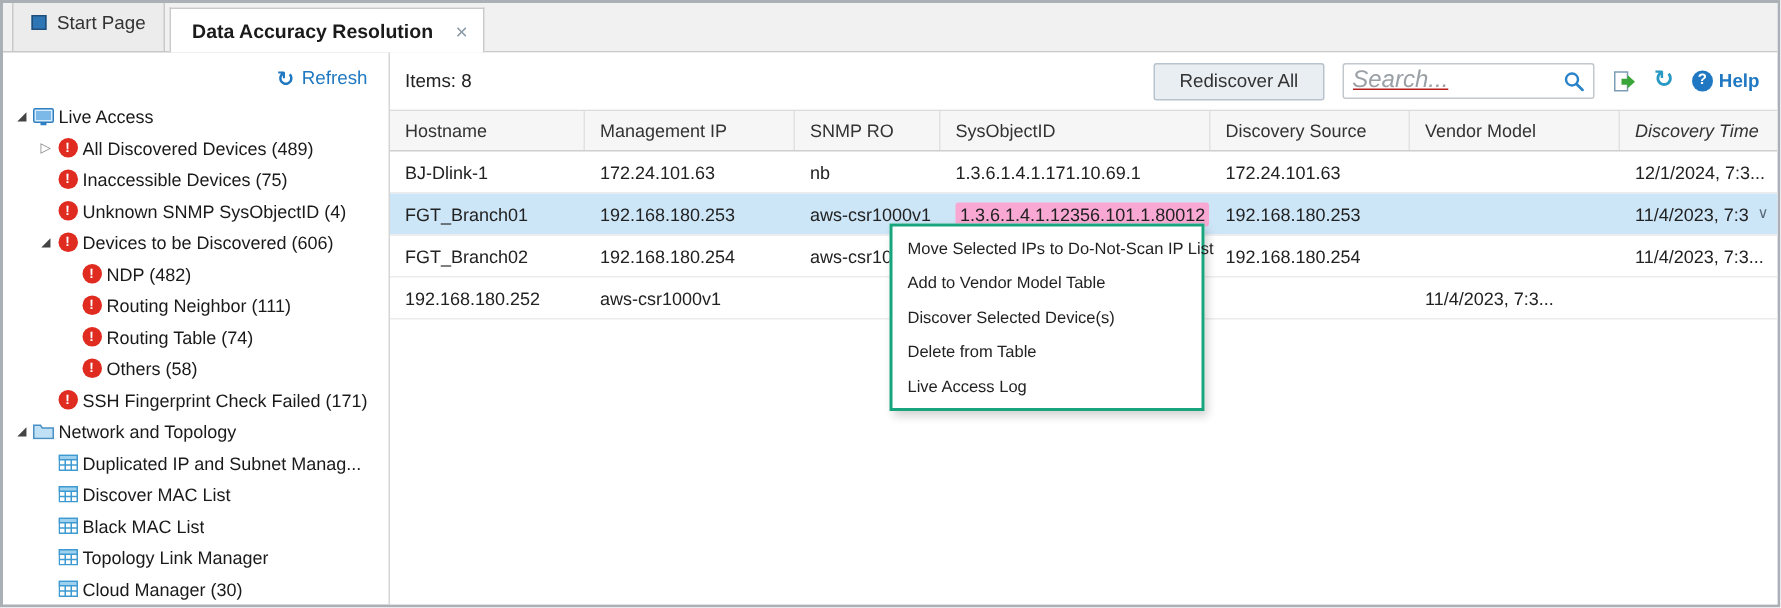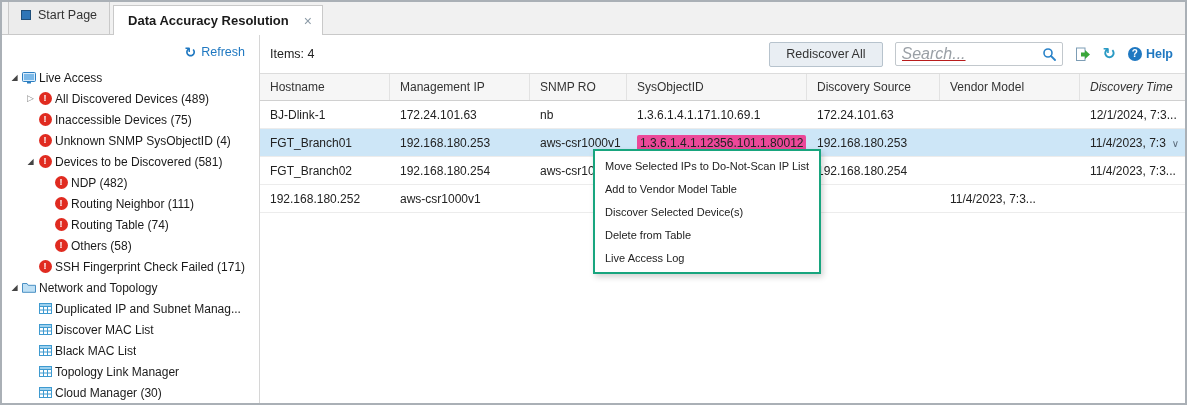--- a/index.html
+++ b/index.html
@@ -45,25 +45,25 @@
 
   
   .grid { flex: 1; font-size: 12px; color: #222; overflow: hidden; }
   .trow { display: grid; grid-template-columns: 130px 140px 97px 180px 133px 140px 1fr; height: 28px; }
   .thead { background: #f6f6f6; border-top: 1px solid #dcdcdc; border-bottom: 1px solid #d0d0d0; color: #333; }
   .thead .cell { border-right: 1px solid #e2e2e2; }
   .thead .cell:last-child { border-right: none; font-style: italic; }
   .cell { display: flex; align-items: center; padding: 0 6px 0 10px; overflow: hidden; white-space: nowrap; position: relative; }
   .drow { border-bottom: 1px solid #ececec; cursor: pointer; }
   .drow.selected { background: var(--selected-row, #cde6f7); }
-  .sysid-selected { background: #ec4899; padding: 1px 3px; border-radius: 2px; }
+  .sysid-selected { background: #f9a8d4; padding: 1px 3px; border-radius: 2px; }
   .chev { position: absolute; right: 6px; top: 50%; transform: translateY(-50%); font-size: 10px; color: #5b6b7a; cursor: pointer; }
 
   
-  .context-menu { position: absolute; left: 333px; top: 114px; width: 228px; background: #fff; border: 2px solid var(--menu-border, #18a57e); box-shadow: 2px 3px 6px rgba(0,0,0,.18); padding: 3px 0; z-index: 10; }
+  .context-menu { position: absolute; left: 333px; top: 114px; width: 210px; background: #fff; border: 2px solid var(--menu-border, #18a57e); box-shadow: 2px 3px 6px rgba(0,0,0,.18); padding: 3px 0; z-index: 10; }
   .menu-item { height: 23px; display: flex; align-items: center; padding: 0 10px; font-size: 11px; color: #222; white-space: nowrap; cursor: pointer; }
 </style>
 </head>
 <body>
 
 <div class="app">
 
   <div class="tabbar">
     <div class="tab">
       <span class="win-icon"></span>
@@ -118,21 +118,21 @@
               <span class="alert-badge">!</span>
             </span>
           <span class="tlabel">Unknown SNMP SysObjectID (4)</span>
         </div>
 
         <div class="tree-row lvl1">
           <span class="twisty exp">◢</span>
           <span class="ticon">
               <span class="alert-badge">!</span>
             </span>
-          <span class="tlabel">Devices to be Discovered (581)</span>
+          <span class="tlabel">Devices to be Discovered (606)</span>
         </div>
 
         <div class="tree-row lvl2">
           <span class="twisty"></span>
           <span class="ticon">
               <span class="alert-badge">!</span>
             </span>
           <span class="tlabel">NDP (482)</span>
         </div>
 
@@ -247,21 +247,21 @@
           </span>
           <span class="tlabel">Cloud Manager (30)</span>
         </div>
 
       </div>
     </div>
 
     <div class="main">
 
       <div class="toolbar">
-        <span class="items-label">Items: 4</span>
+        <span class="items-label">Items: 8</span>
         <div class="spacer"></div>
         <button class="btn">Rediscover All</button>
         <div class="search">
           <input type="text" placeholder="Search..." style="">
           <span class="tool-icon">
             <svg width="14" height="14" viewBox="0 0 14 14">
                 <circle cx="6" cy="6" r="4" fill="none" stroke="#2a83c9" stroke-width="1.6"></circle>
                 <line x1="9" y1="9" x2="13" y2="13" stroke="#2a83c9" stroke-width="1.8" stroke-linecap="round"></line>
               </svg>
           </span>

